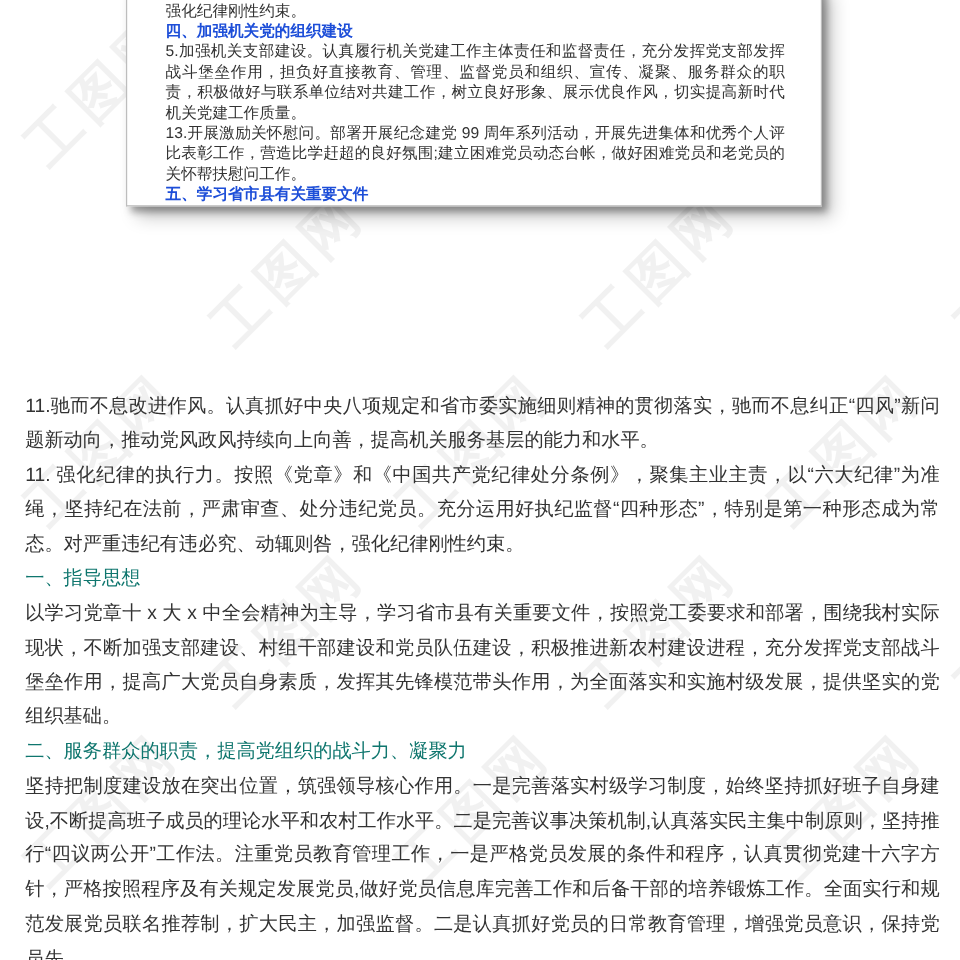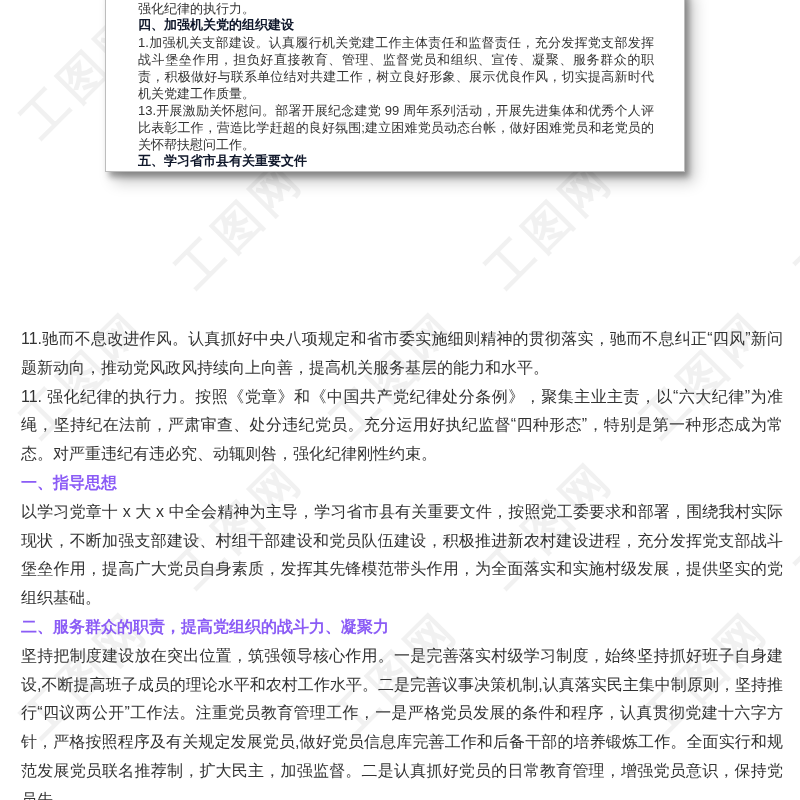--- a/index.html
+++ b/index.html
@@ -50,42 +50,41 @@
   }
   .preview-page p {
     margin: 0;
     font-size: 13px;
     line-height: 17px;
     color: #333333;
     text-align: justify;
   }
   .preview-page p.ph {
     font-weight: bold;
-    color: #0f172a;
-    font-family: Liberation Mono, monospace;
+    color: #1d4ed8;
   }
 
   
   .doc-text {
     position: absolute;
     left: 21px;
     top: 325px;
     width: 762px;
     z-index: 1;
   }
   .doc-text p {
     margin: 0;
     font-size: 16px;
     line-height: 28.8px;
     color: #333333;
     text-align: justify;
   }
   .doc-text p.h {
-    font-weight: bold;
-    color: #8b5cf6;
+    font-weight: normal;
+    color: #0f766e;
   }
 </style>
 </head>
 <body>
 
 <div class="wm-layer">
     <div class="wm" style="left: 85px; top: 75px; color: rgba(0, 0, 0, 0.055);">工图网</div>
     <div class="wm" style="left: 395px; top: 75px; color: rgba(0, 0, 0, 0.055);">工图网</div>
     <div class="wm" style="left: -70px; top: 225px; color: rgba(0, 0, 0, 0.055);">工图网</div>
     <div class="wm" style="left: 240px; top: 225px; color: rgba(0, 0, 0, 0.055);">工图网</div>
@@ -97,23 +96,23 @@
     <div class="wm" style="left: -70px; top: 525px; color: rgba(0, 0, 0, 0.055);">工图网</div>
     <div class="wm" style="left: 240px; top: 525px; color: rgba(0, 0, 0, 0.055);">工图网</div>
     <div class="wm" style="left: 550px; top: 525px; color: rgba(0, 0, 0, 0.055);">工图网</div>
     <div class="wm" style="left: 860px; top: 525px; color: rgba(0, 0, 0, 0.055);">工图网</div>
     <div class="wm" style="left: 85px; top: 675px; color: rgba(0, 0, 0, 0.055);">工图网</div>
     <div class="wm" style="left: 395px; top: 675px; color: rgba(0, 0, 0, 0.055);">工图网</div>
     <div class="wm" style="left: 705px; top: 675px; color: rgba(0, 0, 0, 0.055);">工图网</div>
   </div>
 
 <div class="preview-page">
-  <p>强化纪律的执行力。</p>
+  <p>强化纪律刚性约束。</p>
   <p class="ph">四、加强机关党的组织建设</p>
-  <p>1.加强机关支部建设。认真履行机关党建工作主体责任和监督责任，充分发挥党支部发挥战斗堡垒作用，担负好直接教育、管理、监督党员和组织、宣传、凝聚、服务群众的职责，积极做好与联系单位结对共建工作，树立良好形象、展示优良作风，切实提高新时代机关党建工作质量。</p>
+  <p>5.加强机关支部建设。认真履行机关党建工作主体责任和监督责任，充分发挥党支部发挥战斗堡垒作用，担负好直接教育、管理、监督党员和组织、宣传、凝聚、服务群众的职责，积极做好与联系单位结对共建工作，树立良好形象、展示优良作风，切实提高新时代机关党建工作质量。</p>
   <p>13.开展激励关怀慰问。部署开展纪念建党 99 周年系列活动，开展先进集体和优秀个人评比表彰工作，营造比学赶超的良好氛围;建立困难党员动态台帐，做好困难党员和老党员的关怀帮扶慰问工作。</p>
   <p class="ph">五、学习省市县有关重要文件</p>
 </div>
 
 <div class="doc-text">
   <p>11.驰而不息改进作风。认真抓好中央八项规定和省市委实施细则精神的贯彻落实，驰而不息纠正“四风”新问题新动向，推动党风政风持续向上向善，提高机关服务基层的能力和水平。</p>
   <p>11. 强化纪律的执行力。按照《党章》和《中国共产党纪律处分条例》，聚集主业主责，以“六大纪律”为准绳，坚持纪在法前，严肃审查、处分违纪党员。充分运用好执纪监督“四种形态”，特别是第一种形态成为常态。对严重违纪有违必究、动辄则咎，强化纪律刚性约束。</p>
   <p class="h">一、指导思想</p>
   <p>以学习党章十 x 大 x 中全会精神为主导，学习省市县有关重要文件，按照党工委要求和部署，围绕我村实际现状，不断加强支部建设、村组干部建设和党员队伍建设，积极推进新农村建设进程，充分发挥党支部战斗堡垒作用，提高广大党员自身素质，发挥其先锋模范带头作用，为全面落实和实施村级发展，提供坚实的党组织基础。</p>
   <p class="h">二、服务群众的职责，提高党组织的战斗力、凝聚力</p>

